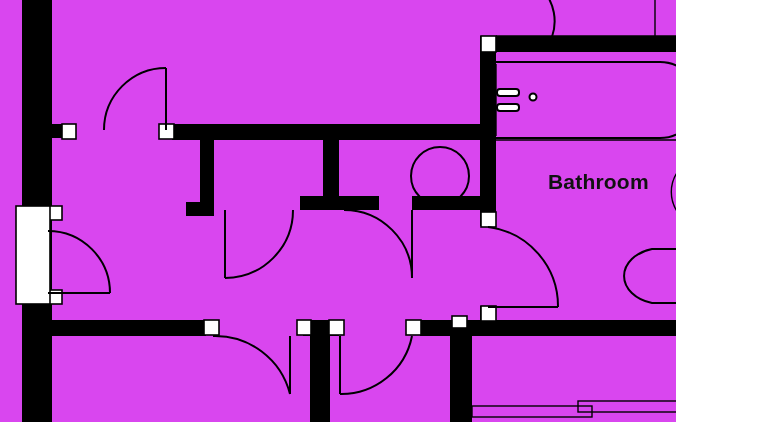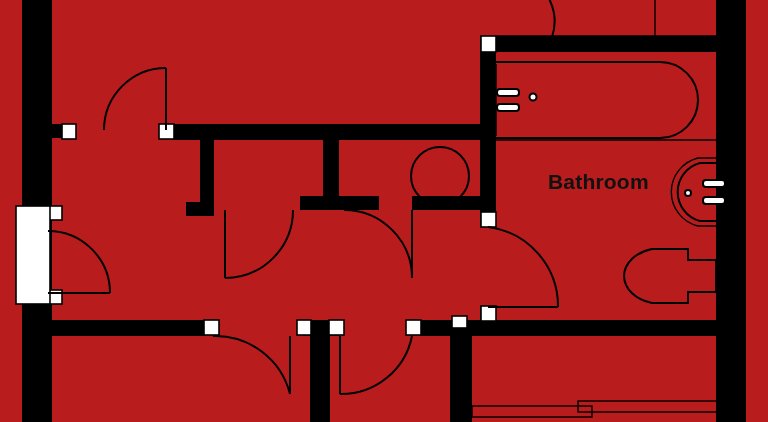--- a/index.html
+++ b/index.html
@@ -5,23 +5,23 @@
   html, body {
     margin: 0;
     padding: 0;
     background: #ffffff;
   }
   body {
     font-family: "Liberation Sans", sans-serif;
   }
   #plan-root {
     position: relative;
-    width: 768px;
+    width: 676px;
     height: 422px;
-    background: #b91c1c;
+    background: #d946ef;
     overflow: hidden;
   }
   #plan-svg {
     display: block;
     width: 768px;
     height: 422px;
   }
   .wall { fill: #000000; }
   .fixture-line {
     fill: none;

